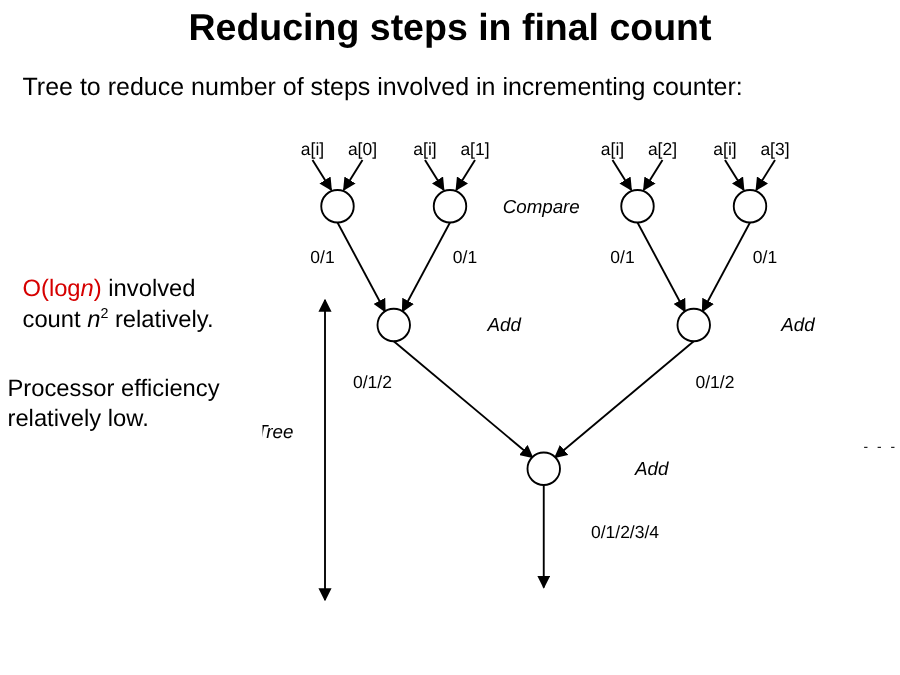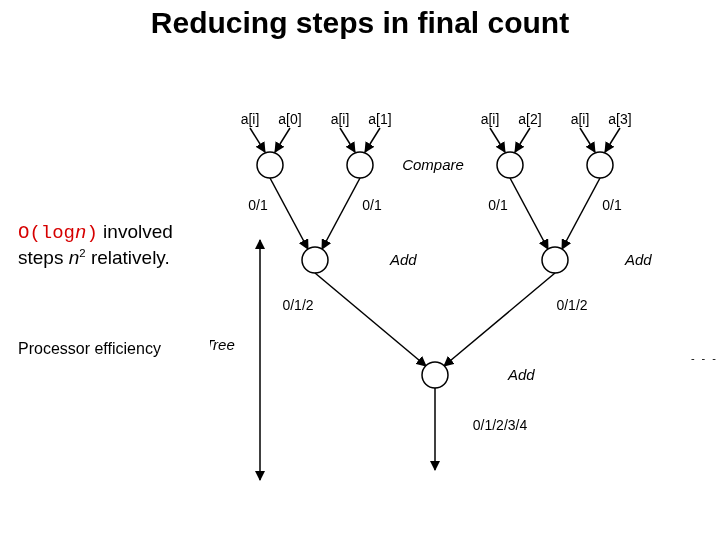--- a/index.html
+++ b/index.html
@@ -38,27 +38,26 @@
     position: absolute;
     top: 220px;
     left: 18px;
     width: 200px;
     font-size: 19px;
     line-height: 1.25;
   }
   .sidebox2 {
     position: absolute;
     top: 300px;
-    left: 18px;
+    left: 6px;
     width: 200px;
-    font-size: 16px;
+    font-size: 19px;
     line-height: 1.25;
-    margin-top: 39px;
   }
-  .red { color: #d60000; font-family: Liberation Mono, monospace; }
+  .red { color: #d60000; }
   .ital { font-style: italic; }
   sup { font-size: 0.6em; vertical-align: super; }
   .page {
     position: absolute;
     right: 2px;
     top: 352px;
     font-size: 11px;
     letter-spacing: 2px;
   }
   svg.diagram {
@@ -70,28 +69,30 @@
   }
   svg text {
     font-family: Arial, Helvetica, sans-serif;
   }
 </style>
 </head>
 <body>
 
 <div class="slide">
   <div class="title">Reducing steps in final count</div>
+  <div class="subtitle">Tree to reduce number of steps involved in incrementing counter:</div>
 
   <div class="sidebox">
     <span class="red">O(log</span><span class="red ital">n</span><span class="red">)</span><span> involved</span><br>
-    <span>steps </span><span class="ital">n</span><sup>2</sup><span> relatively.</span>
+    <span>count </span><span class="ital">n</span><sup>2</sup><span> relatively.</span>
   </div>
 
   <div class="sidebox2">
     <span>Processor efficiency</span><br>
+    <span>relatively low.</span>
   </div>
 
   <div class="page">- - -</div>
 
   <svg class="diagram" viewBox="0 0 510 420">
     <defs>
       <marker id="ah" viewBox="0 0 10 10" refX="9" refY="5" markerWidth="7" markerHeight="7" orient="auto-start-reverse">
         <path d="M0,0 L10,5 L0,10 z" fill="#000"></path>
       </marker>
     </defs>

